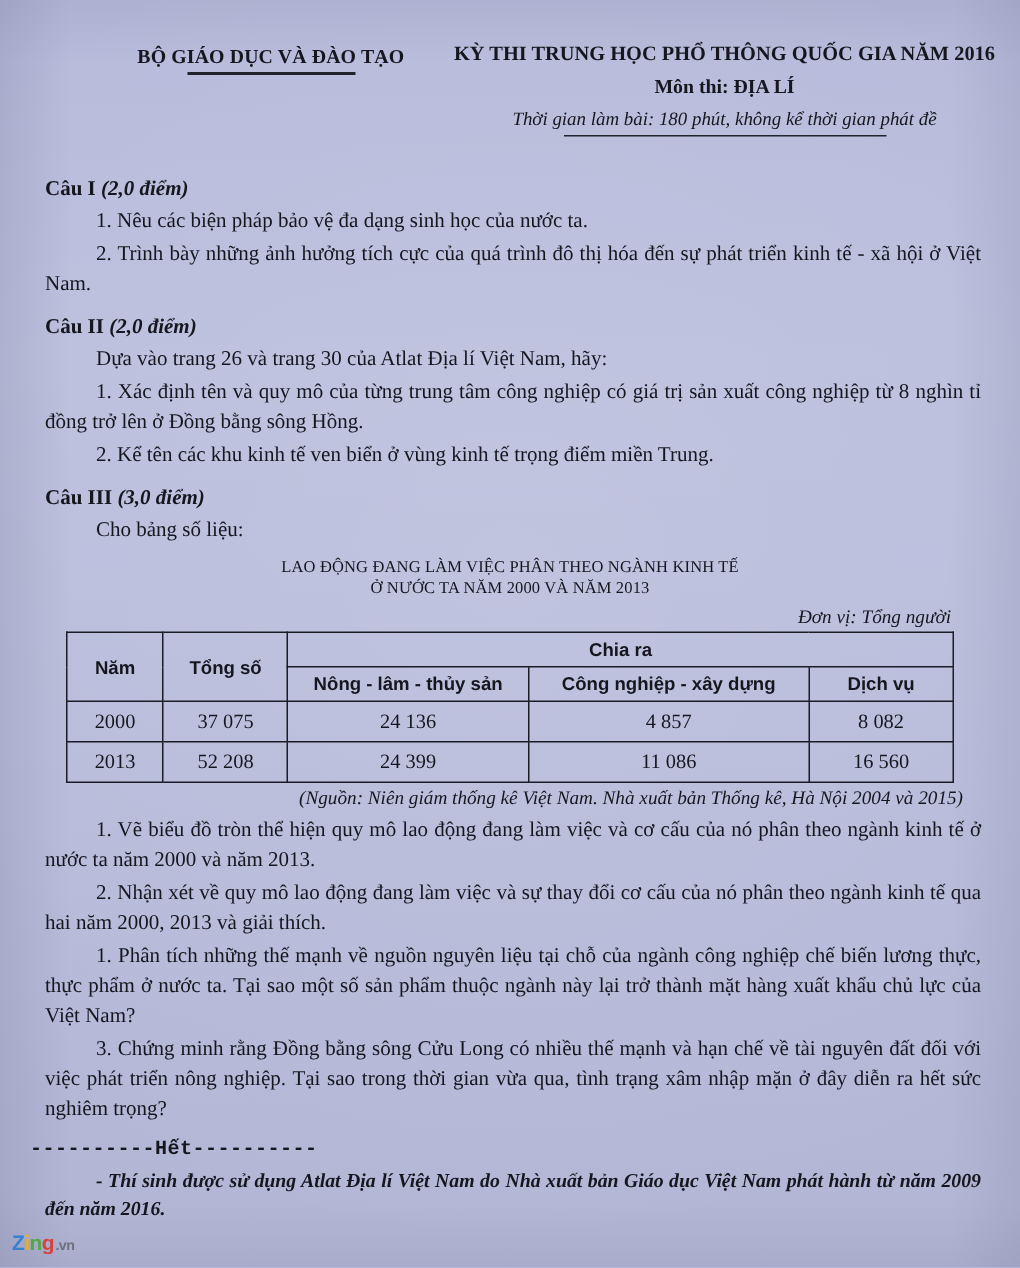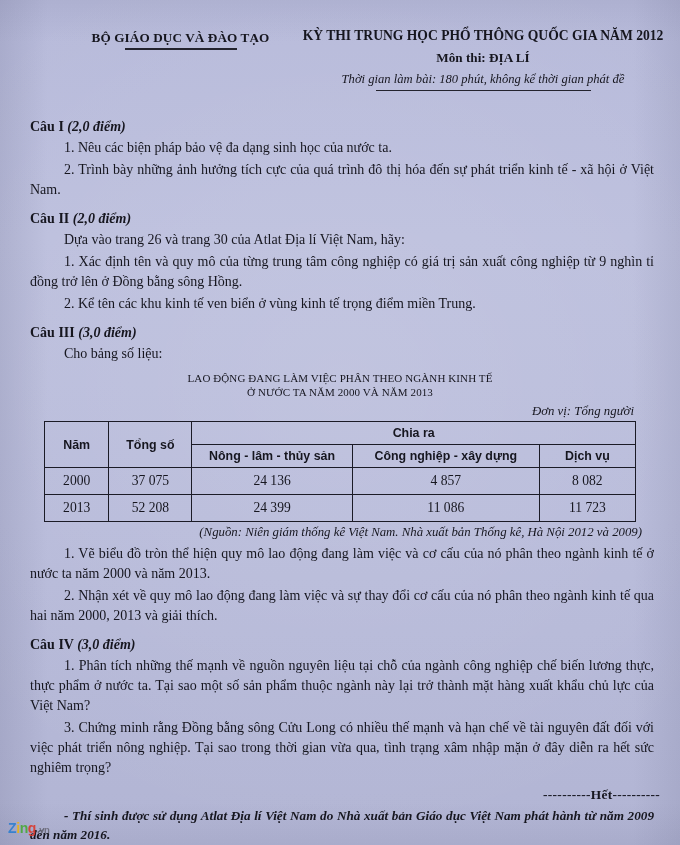--- a/index.html
+++ b/index.html
@@ -209,25 +209,26 @@
   }
   .source {
     text-align: right;
     font-style: italic;
     font-size: 12.8px;
     margin: 3px 18px 4px 0;
   }
 
   
   .het {
-    text-align: right;
+    text-align: left;
     font-weight: bold;
     font-size: 13.4px;
     margin: 9px 0 4px 0;
     letter-spacing: .3px;
+    font-family: Liberation Mono, monospace;
   }
   p.note {
     font-style: italic;
     font-weight: bold;
     font-size: 13.2px;
     line-height: 1.42;
     margin: 0 0 3px 0;
     text-indent: 34px;
     padding: 0 6px 0 10px;
     text-align: justify;
@@ -267,41 +268,41 @@
 
     <div class="header">
 
       <div class="hdr-left">
         <div class="ministry">BỘ GIÁO DỤC VÀ ĐÀO TẠO</div>
         <div class="rule-short"></div>
 
       </div>
 
       <div class="hdr-right">
-        <div class="exam-title">KỲ THI TRUNG HỌC PHỔ THÔNG QUỐC GIA NĂM 2012</div>
+        <div class="exam-title">KỲ THI TRUNG HỌC PHỔ THÔNG QUỐC GIA NĂM 2016</div>
         <div class="subject">Môn thi: ĐỊA LÍ</div>
         <div class="duration">Thời gian làm bài: 180 phút, không kể thời gian phát đề</div>
         <div class="rule-med"></div>
       </div>
 
     </div>
 
     <div class="q-head">
       <span>Câu I</span>
       <span class="pts">(2,0 điểm)</span>
     </div>
     <p class="para">1. Nêu các biện pháp bảo vệ đa dạng sinh học của nước ta.</p>
     <p class="para">2. Trình bày những ảnh hưởng tích cực của quá trình đô thị hóa đến sự phát triển kinh tế - xã hội ở Việt Nam.</p>
 
     <div class="q-head">
       <span>Câu II</span>
       <span class="pts">(2,0 điểm)</span>
     </div>
     <p class="para">Dựa vào trang 26 và trang 30 của Atlat Địa lí Việt Nam, hãy:</p>
-    <p class="para">1. Xác định tên và quy mô của từng trung tâm công nghiệp có giá trị sản xuất công nghiệp từ 9 nghìn tỉ đồng trở lên ở Đồng bằng sông Hồng.</p>
+    <p class="para">1. Xác định tên và quy mô của từng trung tâm công nghiệp có giá trị sản xuất công nghiệp từ 8 nghìn tỉ đồng trở lên ở Đồng bằng sông Hồng.</p>
     <p class="para">2. Kể tên các khu kinh tế ven biển ở vùng kinh tế trọng điểm miền Trung.</p>
 
     <div class="q-head">
       <span>Câu III</span>
       <span class="pts">(3,0 điểm)</span>
     </div>
     <p class="para">Cho bảng số liệu:</p>
 
     <div class="tbl-title">
       <div>LAO ĐỘNG ĐANG LÀM VIỆC PHÂN THEO NGÀNH KINH TẾ</div>
@@ -329,34 +330,30 @@
           <td>37 075</td>
           <td>24 136</td>
           <td>4 857</td>
           <td>8 082</td>
         </tr>
         <tr>
           <td>2013</td>
           <td>52 208</td>
           <td>24 399</td>
           <td>11 086</td>
-          <td>11 723</td>
+          <td>16 560</td>
         </tr>
       </tbody>
     </table>
 
-    <div class="source">(Nguồn: Niên giám thống kê Việt Nam. Nhà xuất bản Thống kê, Hà Nội 2012 và 2009)</div>
+    <div class="source">(Nguồn: Niên giám thống kê Việt Nam. Nhà xuất bản Thống kê, Hà Nội 2004 và 2015)</div>
 
     <p class="para">1. Vẽ biểu đồ tròn thể hiện quy mô lao động đang làm việc và cơ cấu của nó phân theo ngành kinh tế ở nước ta năm 2000 và năm 2013.</p>
     <p class="para">2. Nhận xét về quy mô lao động đang làm việc và sự thay đổi cơ cấu của nó phân theo ngành kinh tế qua hai năm 2000, 2013 và giải thích.</p>
 
-    <div class="q-head">
-      <span>Câu IV</span>
-      <span class="pts">(3,0 điểm)</span>
-    </div>
     <p class="para">1. Phân tích những thế mạnh về nguồn nguyên liệu tại chỗ của ngành công nghiệp chế biến lương thực, thực phẩm ở nước ta. Tại sao một số sản phẩm thuộc ngành này lại trở thành mặt hàng xuất khẩu chủ lực của Việt Nam?</p>
     <p class="para">3. Chứng minh rằng Đồng bằng sông Cửu Long có nhiều thế mạnh và hạn chế về tài nguyên đất đối với việc phát triển nông nghiệp. Tại sao trong thời gian vừa qua, tình trạng xâm nhập mặn ở đây diễn ra hết sức nghiêm trọng?</p>
 
     <div class="het">----------Hết----------</div>
 
     <p class="note">- Thí sinh được sử dụng Atlat Địa lí Việt Nam do Nhà xuất bản Giáo dục Việt Nam phát hành từ năm 2009 đến năm 2016.</p>
 
   </div>
 
   <div class="watermark">

